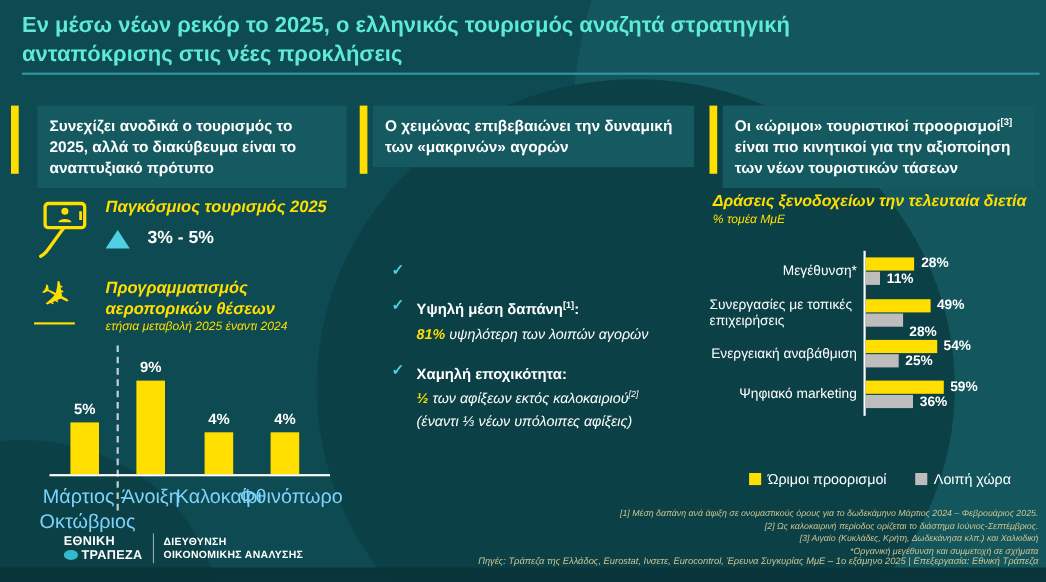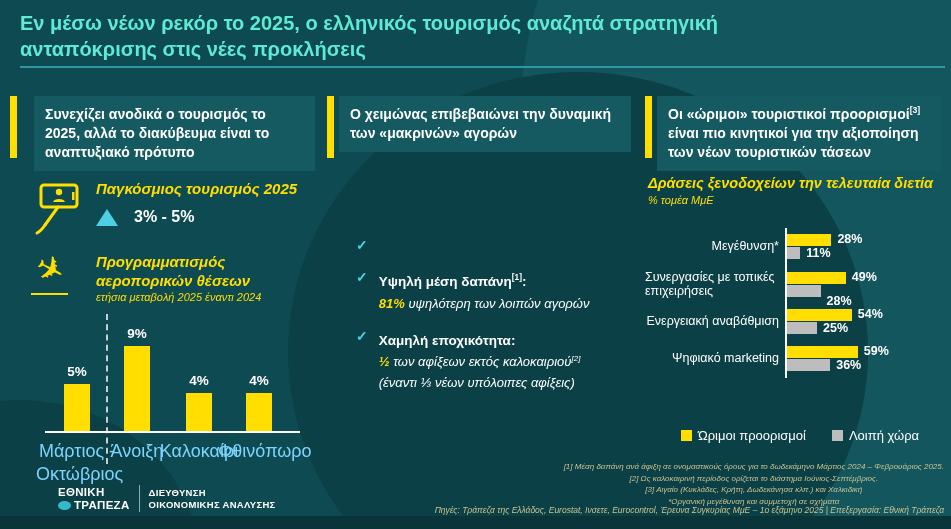--- a/index.html
+++ b/index.html
@@ -56,21 +56,21 @@
   .hlab{position:absolute;left:0;width:134px;height:38px;display:flex;align-items:center;
         justify-content:flex-end;text-align:left;color:#fff;font-size:12.5px;line-height:1.15;}
   .hbar{position:absolute;height:12px;}
   .hy{background:#FFDE00;} .hg{background:#BDBDBD;}
   .hval{position:absolute;color:#fff;font-weight:bold;font-size:12.5px;}
   #legend{position:absolute;left:655px;top:428px;width:290px;display:flex;justify-content:center;gap:26px;}
   .leg-item{display:flex;align-items:center;gap:6px;color:#fff;font-size:13px;}
   .sq{width:11px;height:11px;display:inline-block;}
   .sq-y{background:#FFDE00;} .sq-g{background:#BDBDBD;}
   
-  #footnotes{position:absolute;right:7px;top:461px;text-align:center;color:#CCC391;
+  #footnotes{position:absolute;right:7px;top:461px;text-align:right;color:#CCC391;
              font-size:8px;font-style:italic;line-height:11.5px;}
   #sources{position:absolute;right:7px;top:505px;text-align:right;color:#CCC391;
            font-size:8.5px;font-style:italic;}
   #logo{position:absolute;left:58px;top:485px;display:flex;align-items:center;gap:9px;color:#fff;}
   #bank-name{font-weight:bold;font-size:11.5px;line-height:13px;letter-spacing:.3px;}
   .oval{display:inline-block;width:13px;height:9px;border-radius:50%;background:#35B9CC;
         vertical-align:middle;margin-right:3px;}
   #logo-divider{width:0;height:27px;border-left:1px solid rgba(255,255,255,.55);}
   #division{font-weight:bold;font-size:9.5px;line-height:12px;letter-spacing:.3px;}
 </style>

